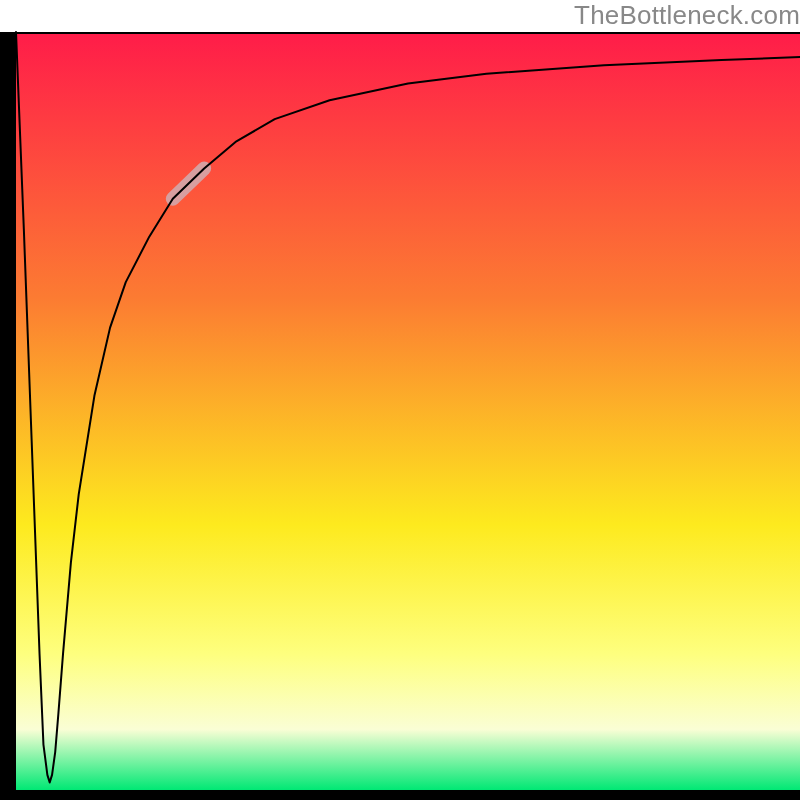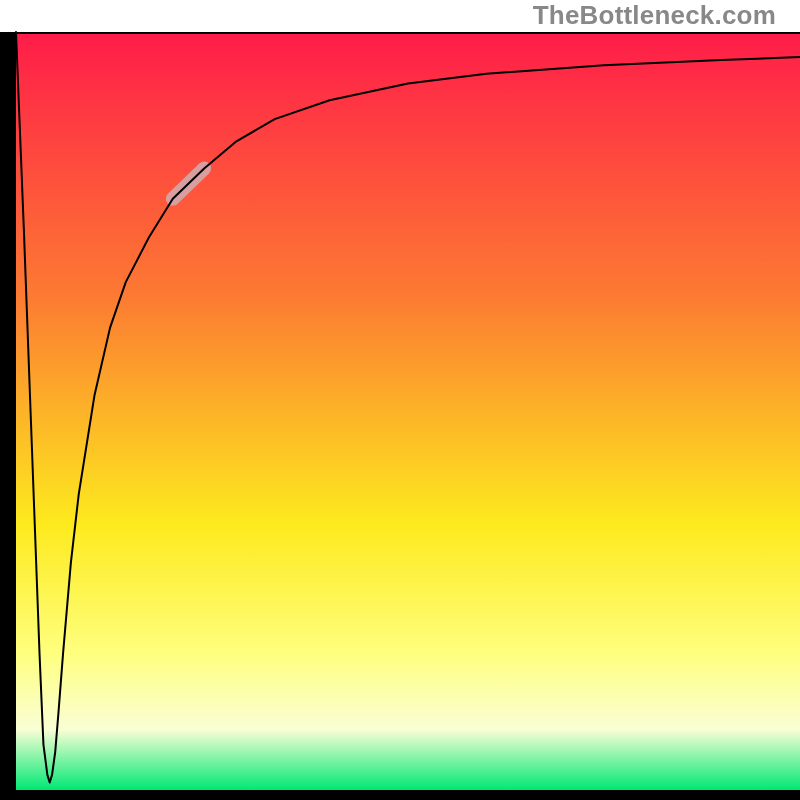--- a/index.html
+++ b/index.html
@@ -11,24 +11,24 @@
     font-family: Arial, Helvetica, sans-serif;
   }
   .canvas {
     position: relative;
     width: 800px;
     height: 800px;
   }
   .watermark {
     position: absolute;
     top: 0px;
-    right: 24px;
+    right: 0;
     font-size: 26px;
     color: #888;
-    font-weight: 700;
+    font-weight: 400;
     letter-spacing: 0.2px;
     z-index: 50;
   }
   svg.chart {
     position: absolute;
     left: 0;
     top: 0;
     width: 800px;
     height: 800px;
   }

